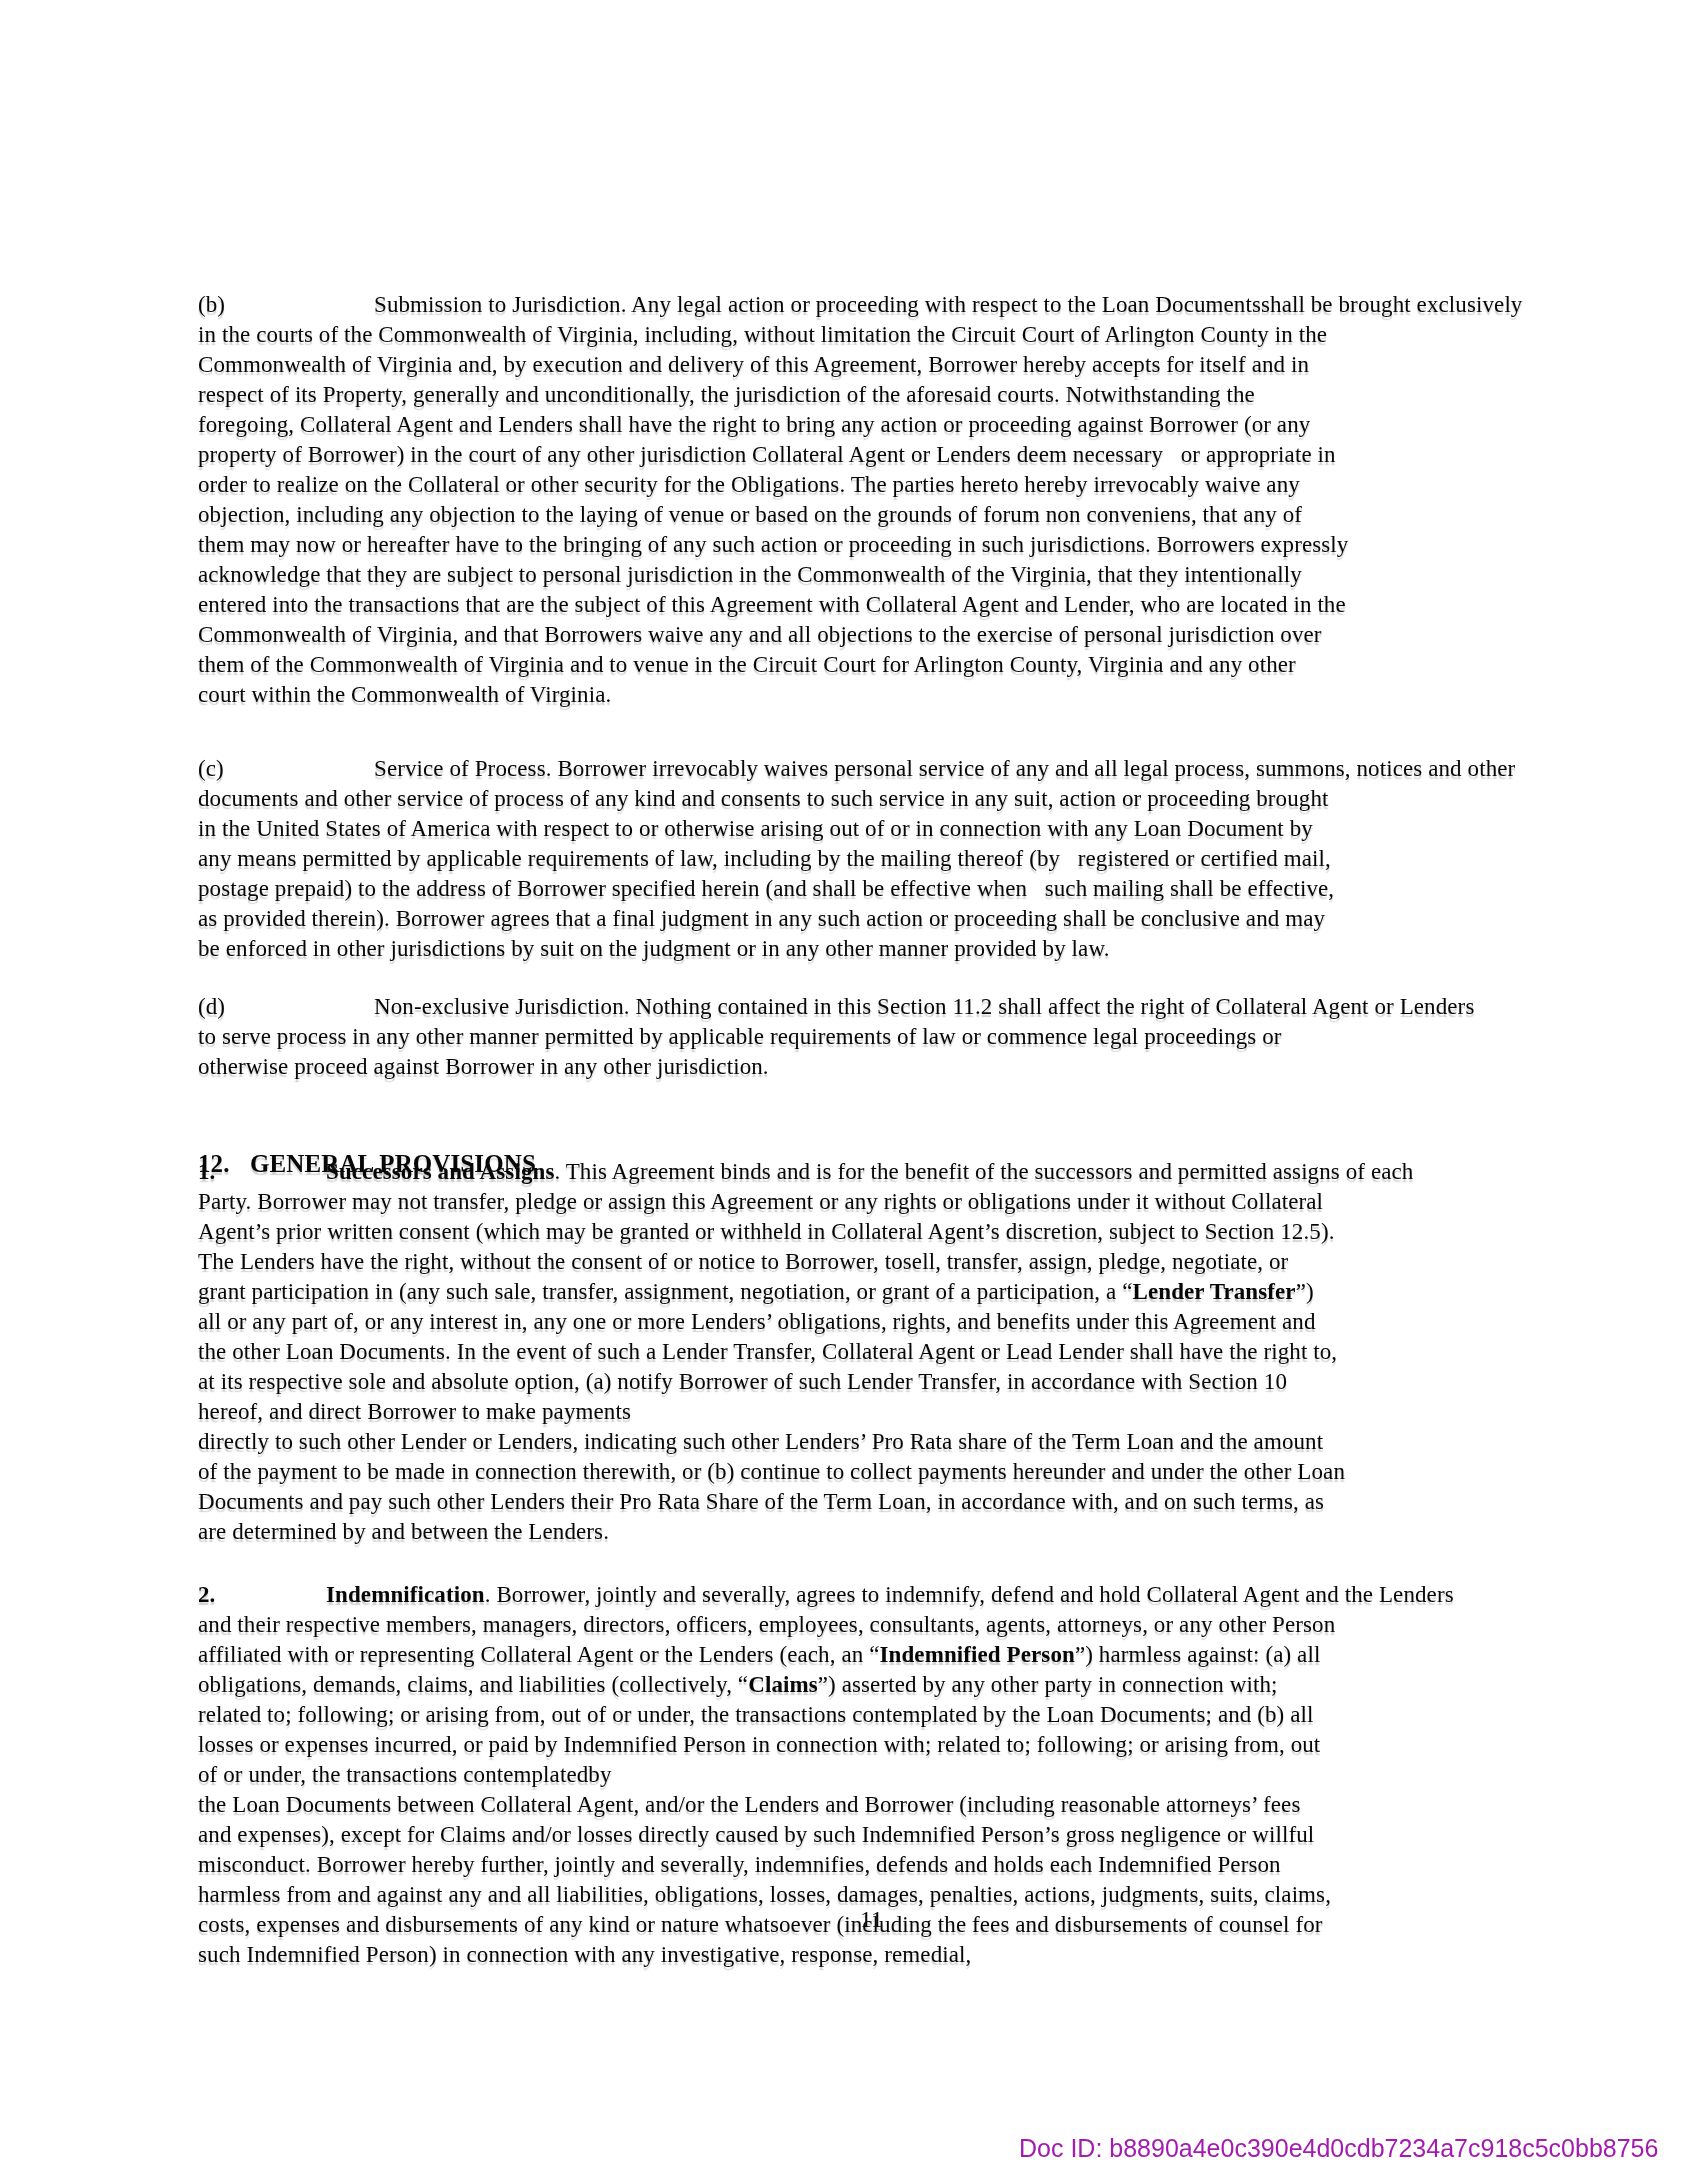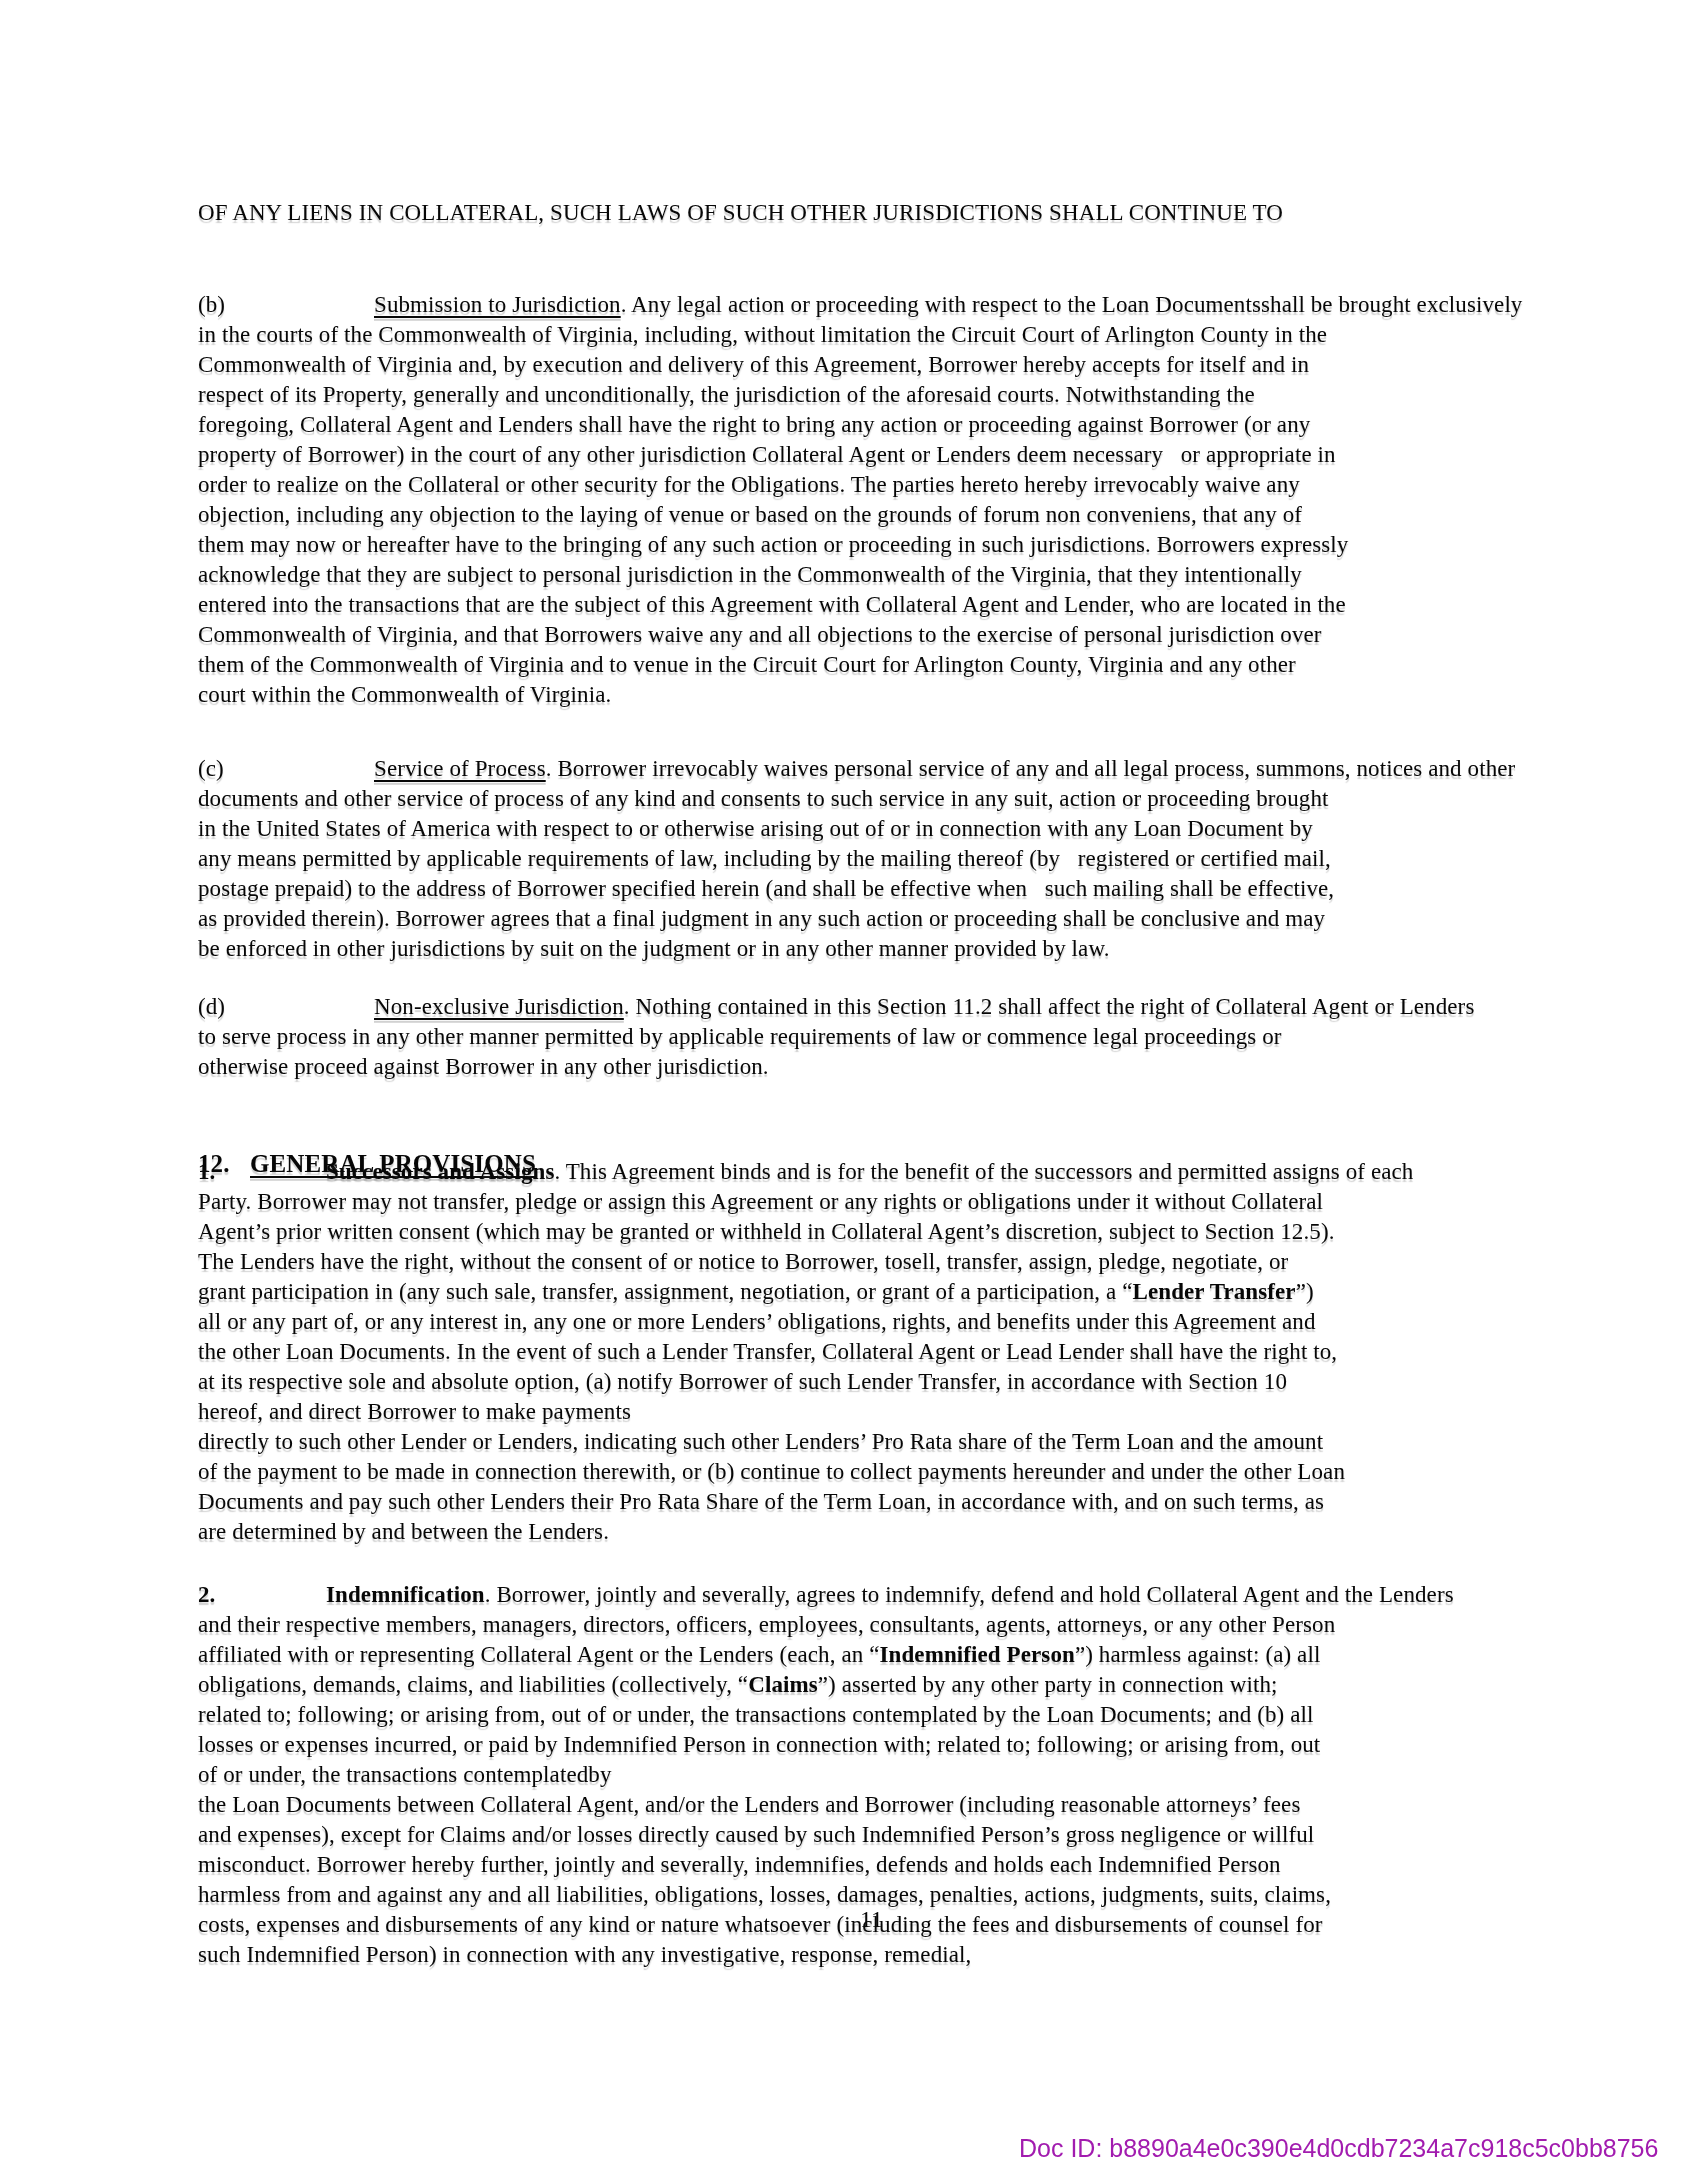--- a/index.html
+++ b/index.html
@@ -22,21 +22,20 @@
     line-height: 30px;
     letter-spacing: 0.1px;
     color: #070707;
   }
   .line {
     white-space: pre;
     text-shadow: 0 2.8px 1.1px rgba(90, 90, 90, 0.28);
   }
   .bold { font-weight: 700; }
   .underline {
-    text-decoration: underline;
     text-decoration-thickness: 2.3px;
     text-underline-offset: 3.9px;
   }
   .tab { display: inline-block; }
   [data-name="section-heading"] { font-size: 25px; }
   .pagenum {
     position: absolute;
     left: 860px; top: 1906px;
     font-size: 23.6px;
     color: #070707;
@@ -48,21 +47,21 @@
     font-family: "Liberation Sans", "DejaVu Sans", sans-serif;
     font-size: 25px;
     color: #a21caf;
   }
 </style>
 </head>
 <body>
 
 <div class="page" data-name="document-page">
   <div data-name="document-body">
-      <div class="para" data-name="preamble-paragraph" style="top: 198px;"><div class="line" data-name="text-line"><span data-name="text-run">OF ANY LIENS IN COLLATERAL, SUCH LAWS OF SUCH OTHER JURISDICTIONS SHALL CONTINUE TO</span></div></div>
+      <div class="para" data-name="preamble-paragraph" style="top: 198px;"></div>
       <div class="para" data-name="clause-b-submission-to-jurisdiction" style="top: 290px;"><div class="line" data-name="text-line"><span data-name="list-label" class="tab" style="width: 176px;">(b)</span><span data-name="text-run" class="underline">Submission to Jurisdiction</span><span data-name="text-run">. Any legal action or proceeding with respect to the Loan Documentsshall be brought exclusively</span></div><div class="line" data-name="text-line"><span data-name="text-run">in the courts of the Commonwealth of Virginia, including, without limitation the Circuit Court of Arlington County in the</span></div><div class="line" data-name="text-line"><span data-name="text-run">Commonwealth of Virginia and, by execution and delivery of this Agreement, Borrower hereby accepts for itself and in</span></div><div class="line" data-name="text-line"><span data-name="text-run">respect of its Property, generally and unconditionally, the jurisdiction of the aforesaid courts. Notwithstanding the</span></div><div class="line" data-name="text-line"><span data-name="text-run">foregoing, Collateral Agent and Lenders shall have the right to bring any action or proceeding against Borrower (or any</span></div><div class="line" data-name="text-line"><span data-name="text-run">property of Borrower) in the court of any other jurisdiction Collateral Agent or Lenders deem necessary   or appropriate in</span></div><div class="line" data-name="text-line"><span data-name="text-run">order to realize on the Collateral or other security for the Obligations. The parties hereto hereby irrevocably waive any</span></div><div class="line" data-name="text-line"><span data-name="text-run">objection, including any objection to the laying of venue or based on the grounds of forum non conveniens, that any of</span></div><div class="line" data-name="text-line"><span data-name="text-run">them may now or hereafter have to the bringing of any such action or proceeding in such jurisdictions. Borrowers expressly</span></div><div class="line" data-name="text-line"><span data-name="text-run">acknowledge that they are subject to personal jurisdiction in the Commonwealth of the Virginia, that they intentionally</span></div><div class="line" data-name="text-line"><span data-name="text-run">entered into the transactions that are the subject of this Agreement with Collateral Agent and Lender, who are located in the</span></div><div class="line" data-name="text-line"><span data-name="text-run">Commonwealth of Virginia, and that Borrowers waive any and all objections to the exercise of personal jurisdiction over</span></div><div class="line" data-name="text-line"><span data-name="text-run">them of the Commonwealth of Virginia and to venue in the Circuit Court for Arlington County, Virginia and any other</span></div><div class="line" data-name="text-line"><span data-name="text-run">court within the Commonwealth of Virginia.</span></div></div>
       <div class="para" data-name="clause-c-service-of-process" style="top: 754px;"><div class="line" data-name="text-line"><span data-name="list-label" class="tab" style="width: 176px;">(c)</span><span data-name="text-run" class="underline">Service of Process</span><span data-name="text-run">. Borrower irrevocably waives personal service of any and all legal process, summons, notices and other</span></div><div class="line" data-name="text-line"><span data-name="text-run">documents and other service of process of any kind and consents to such service in any suit, action or proceeding brought</span></div><div class="line" data-name="text-line"><span data-name="text-run">in the United States of America with respect to or otherwise arising out of or in connection with any Loan Document by</span></div><div class="line" data-name="text-line"><span data-name="text-run">any means permitted by applicable requirements of law, including by the mailing thereof (by   registered or certified mail,</span></div><div class="line" data-name="text-line"><span data-name="text-run">postage prepaid) to the address of Borrower specified herein (and shall be effective when   such mailing shall be effective,</span></div><div class="line" data-name="text-line"><span data-name="text-run">as provided therein). Borrower agrees that a final judgment in any such action or proceeding shall be conclusive and may</span></div><div class="line" data-name="text-line"><span data-name="text-run">be enforced in other jurisdictions by suit on the judgment or in any other manner provided by law.</span></div></div>
       <div class="para" data-name="clause-d-non-exclusive-jurisdiction" style="top: 992px;"><div class="line" data-name="text-line"><span data-name="list-label" class="tab" style="width: 176px;">(d)</span><span data-name="text-run" class="underline">Non-exclusive Jurisdiction</span><span data-name="text-run">. Nothing contained in this Section 11.2 shall affect the right of Collateral Agent or Lenders</span></div><div class="line" data-name="text-line"><span data-name="text-run">to serve process in any other manner permitted by applicable requirements of law or commence legal proceedings or</span></div><div class="line" data-name="text-line"><span data-name="text-run">otherwise proceed against Borrower in any other jurisdiction.</span></div></div>
       <div class="para" data-name="section-heading" style="top: 1149px;"><div class="line" data-name="text-line"><span data-name="list-label" class="bold tab" style="width: 52px;">12.</span><span data-name="text-run" class="bold underline">GENERAL PROVISIONS</span></div></div>
       <div class="para" data-name="item-1-successors-and-assigns" style="top: 1157px;"><div class="line" data-name="text-line"><span data-name="list-label" class="bold tab" style="width: 128px;">1.</span><span data-name="text-run" class="bold">Successors and Assigns</span><span data-name="text-run">. This Agreement binds and is for the benefit of the successors and permitted assigns of each</span></div><div class="line" data-name="text-line"><span data-name="text-run">Party. Borrower may not transfer, pledge or assign this Agreement or any rights or obligations under it without Collateral</span></div><div class="line" data-name="text-line"><span data-name="text-run">Agent’s prior written consent (which may be granted or withheld in Collateral Agent’s discretion, subject to Section 12.5).</span></div><div class="line" data-name="text-line"><span data-name="text-run">The Lenders have the right, without the consent of or notice to Borrower, tosell, transfer, assign, pledge, negotiate, or</span></div><div class="line" data-name="text-line"><span data-name="text-run">grant participation in (any such sale, transfer, assignment, negotiation, or grant of a participation, a “</span><span data-name="text-run" class="bold">Lender Transfer</span><span data-name="text-run">”)</span></div><div class="line" data-name="text-line"><span data-name="text-run">all or any part of, or any interest in, any one or more Lenders’ obligations, rights, and benefits under this Agreement and</span></div><div class="line" data-name="text-line"><span data-name="text-run">the other Loan Documents. In the event of such a Lender Transfer, Collateral Agent or Lead Lender shall have the right to,</span></div><div class="line" data-name="text-line"><span data-name="text-run">at its respective sole and absolute option, (a) notify Borrower of such Lender Transfer, in accordance with Section 10</span></div><div class="line" data-name="text-line"><span data-name="text-run">hereof, and direct Borrower to make payments</span></div><div class="line" data-name="text-line"><span data-name="text-run">directly to such other Lender or Lenders, indicating such other Lenders’ Pro Rata share of the Term Loan and the amount</span></div><div class="line" data-name="text-line"><span data-name="text-run">of the payment to be made in connection therewith, or (b) continue to collect payments hereunder and under the other Loan</span></div><div class="line" data-name="text-line"><span data-name="text-run">Documents and pay such other Lenders their Pro Rata Share of the Term Loan, in accordance with, and on such terms, as</span></div><div class="line" data-name="text-line"><span data-name="text-run">are determined by and between the Lenders.</span></div></div>
       <div class="para" data-name="item-2-indemnification" style="top: 1580px;"><div class="line" data-name="text-line"><span data-name="list-label" class="bold tab" style="width: 128px;">2.</span><span data-name="text-run" class="bold">Indemnification</span><span data-name="text-run">. Borrower, jointly and severally, agrees to indemnify, defend and hold Collateral Agent and the Lenders</span></div><div class="line" data-name="text-line"><span data-name="text-run">and their respective members, managers, directors, officers, employees, consultants, agents, attorneys, or any other Person</span></div><div class="line" data-name="text-line"><span data-name="text-run">affiliated with or representing Collateral Agent or the Lenders (each, an “</span><span data-name="text-run" class="bold">Indemnified Person</span><span data-name="text-run">”) harmless against: (a) all</span></div><div class="line" data-name="text-line"><span data-name="text-run">obligations, demands, claims, and liabilities (collectively, “</span><span data-name="text-run" class="bold">Claims</span><span data-name="text-run">”) asserted by any other party in connection with;</span></div><div class="line" data-name="text-line"><span data-name="text-run">related to; following; or arising from, out of or under, the transactions contemplated by the Loan Documents; and (b) all</span></div><div class="line" data-name="text-line"><span data-name="text-run">losses or expenses incurred, or paid by Indemnified Person in connection with; related to; following; or arising from, out</span></div><div class="line" data-name="text-line"><span data-name="text-run">of or under, the transactions contemplatedby</span></div><div class="line" data-name="text-line"><span data-name="text-run">the Loan Documents between Collateral Agent, and/or the Lenders and Borrower (including reasonable attorneys’ fees</span></div><div class="line" data-name="text-line"><span data-name="text-run">and expenses), except for Claims and/or losses directly caused by such Indemnified Person’s gross negligence or willful</span></div><div class="line" data-name="text-line"><span data-name="text-run">misconduct. Borrower hereby further, jointly and severally, indemnifies, defends and holds each Indemnified Person</span></div><div class="line" data-name="text-line"><span data-name="text-run">harmless from and against any and all liabilities, obligations, losses, damages, penalties, actions, judgments, suits, claims,</span></div><div class="line" data-name="text-line"><span data-name="text-run">costs, expenses and disbursements of any kind or nature whatsoever (including the fees and disbursements of counsel for</span></div><div class="line" data-name="text-line"><span data-name="text-run">such Indemnified Person) in connection with any investigative, response, remedial,</span></div></div>
     </div>
   <div class="pagenum" data-name="page-number">11</div>
   <div class="docid" data-name="doc-id">Doc ID: b8890a4e0c390e4d0cdb7234a7c918c5c0bb8756</div>
 </div>

